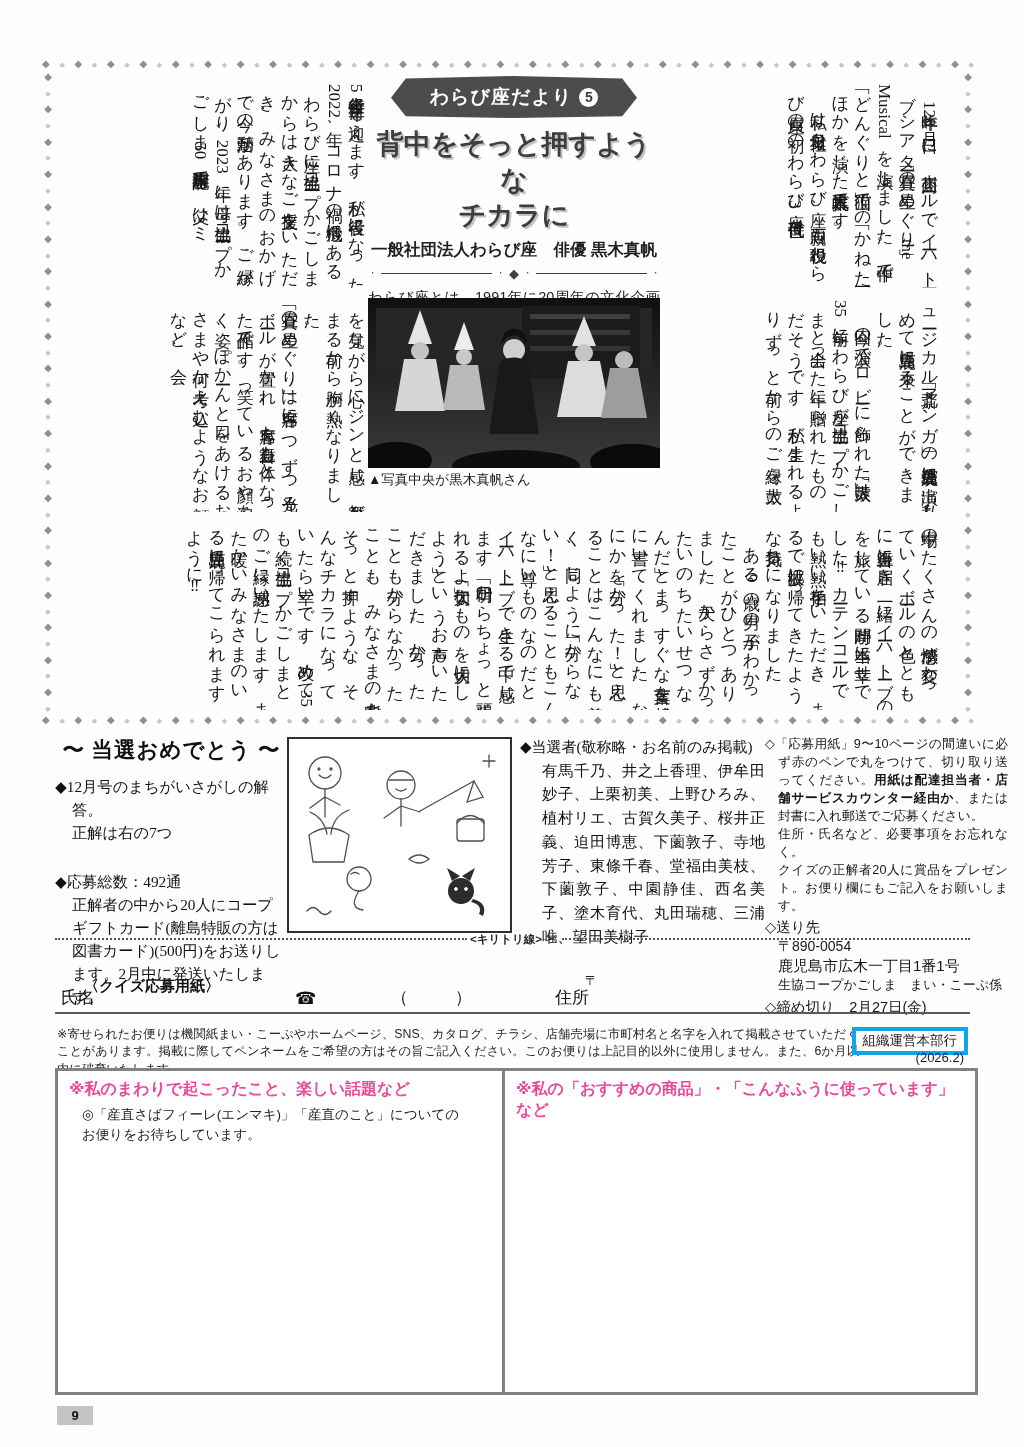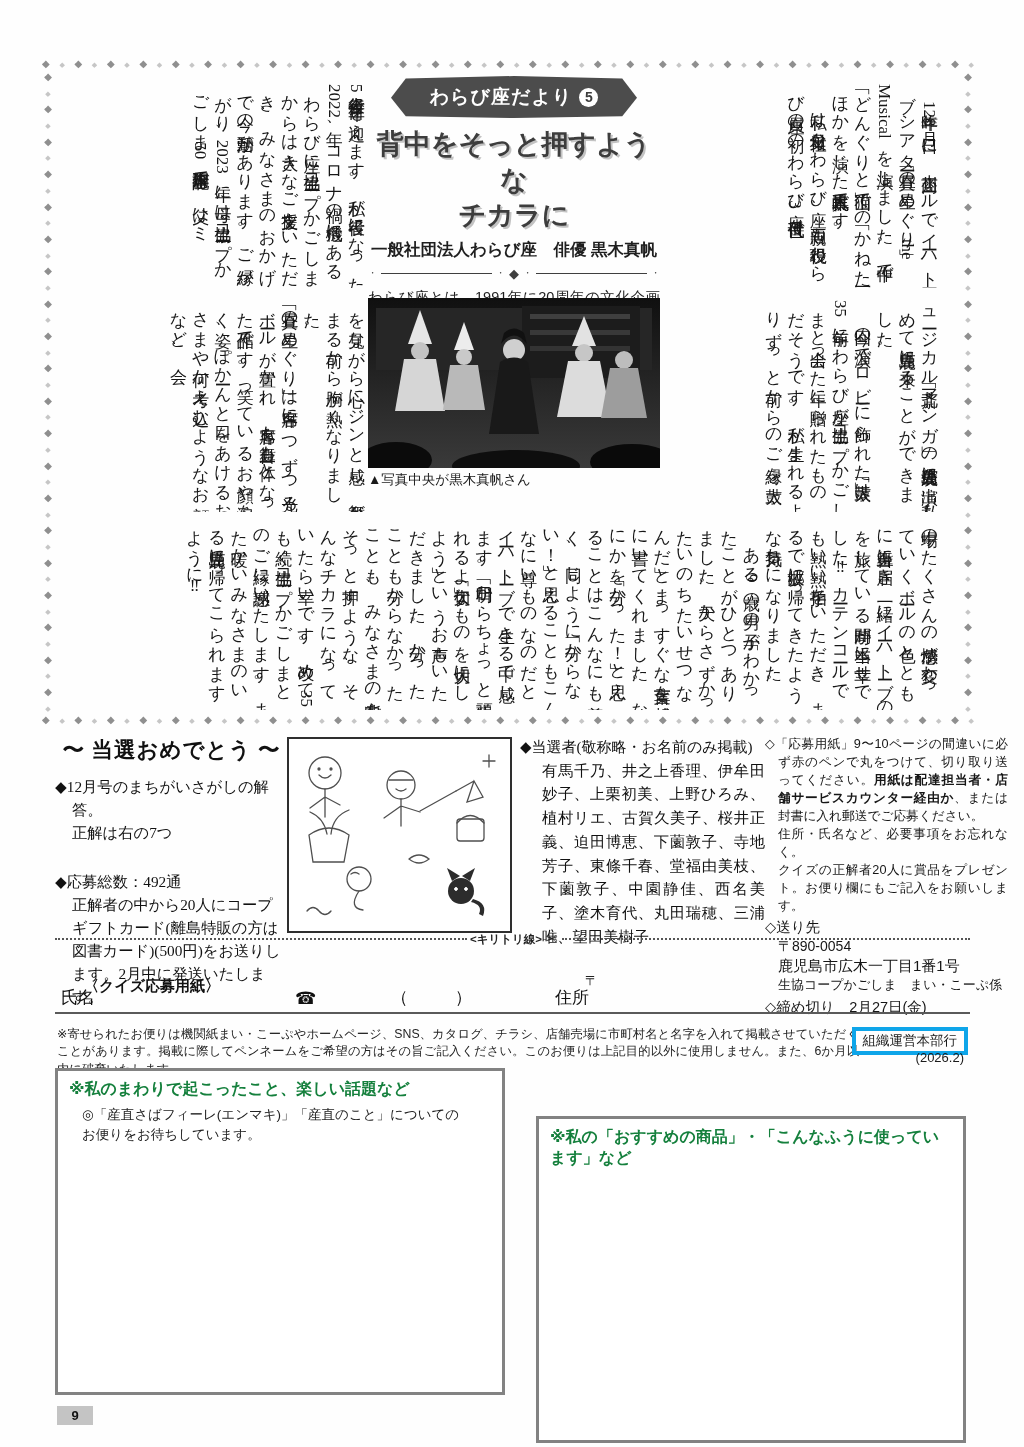--- a/index.html
+++ b/index.html
@@ -87,22 +87,22 @@
   .note{position:absolute;left:57px;top:1026px;width:802px;font-size:12.3px;line-height:1.42;
         color:#232323;text-align:justify;}
   .dept-box{position:absolute;right:56px;top:1027px;border:4px solid #0ea5e9;padding:1px 7px;
             font-size:13.5px;color:#1b1b1b;}
   .issue{position:absolute;right:60px;top:1050px;font-size:13px;color:#1b1b1b;}
 
   
   .bbox{position:absolute;top:1068px;height:327px;border:3px solid #828282;box-sizing:border-box;
         background:#fff;padding:8px 11px;}
   .bbox.left{left:55px;width:450px;}
-  .bbox.right{left:536px;width:430px;margin-top:48px;}
-  .bbox-title{font-weight:bold;font-size:16px;color:#15803d;}
+  .bbox.right{left:502px;width:476px;}
+  .bbox-title{font-weight:bold;font-size:16px;color:#ec4899;}
   .bbox-sub{margin-top:5px;margin-left:13px;font-size:13.5px;line-height:1.5;white-space:pre-line;color:#222;}
 
   .page-num{position:absolute;left:57px;top:1406px;width:36px;height:19px;background:#c4c4c4;
             color:#111;font-size:13px;font-weight:bold;display:flex;align-items:center;justify-content:center;}
 </style>
 </head>
 <body>
 
 <div class="page">
 

